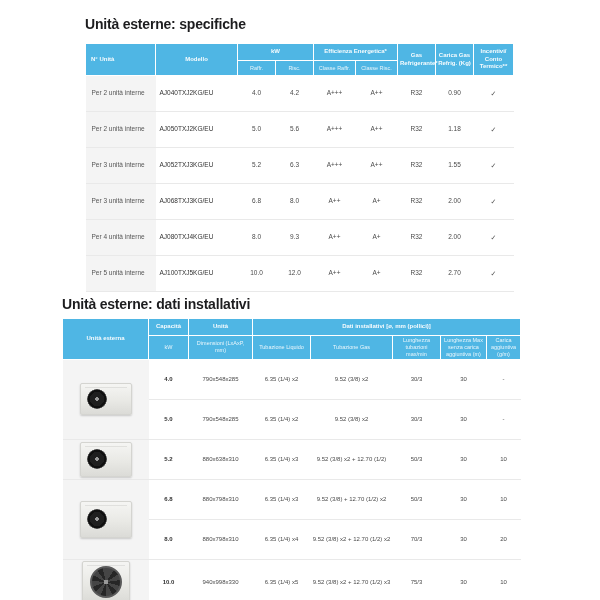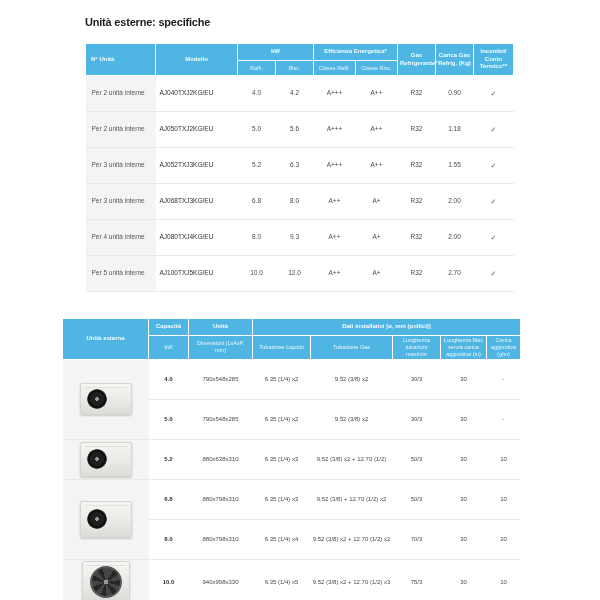--- a/index.html
+++ b/index.html
@@ -1,19 +1,19 @@
 <!DOCTYPE html>
 <html><head>
 <meta charset="utf-8">
 <style>
   html,body{margin:0;padding:0;background:#ffffff;}
   body{width:600px;height:600px;position:relative;font-family:"Liberation Sans",sans-serif;-webkit-font-smoothing:antialiased;}
   .page{position:relative;width:600px;height:600px;overflow:hidden;background:#fff;}
 
-  .section-title{position:absolute;font-size:11px;font-weight:700;color:#1d1d1f;letter-spacing:-0.2px;}
+  .section-title{position:absolute;font-size:14px;font-weight:700;color:#1d1d1f;letter-spacing:-0.2px;}
   #title1{left:85px;top:16px;}
   #title2{left:62px;top:296px;}
 
   table{border-collapse:collapse;table-layout:fixed;}
   #table1{position:absolute;left:85px;top:43px;width:428px;}
   #table2{position:absolute;left:62px;top:318px;width:458px;}
 
   thead th{background:#4fb6e4;color:rgba(255,255,255,0.95);font-weight:700;
     border:1px solid #ffffff;padding:1px 2px;text-align:center;vertical-align:middle;line-height:1.25;}
   #table1 thead .h1 th{font-size:6px;height:14px;}
@@ -147,20 +147,21 @@
         <td>12.0</td>
         <td>A++</td>
         <td>A+</td>
         <td>R32</td>
         <td>2.70</td>
         <td class="check">✓</td>
       </tr>
     </tbody>
   </table>
 
+  <div class="section-title" id="title2">Unità esterne: dati installativi</div>
 
   <table id="table2">
     <colgroup>
       <col style="width:86px">
         <col style="width:40px">
         <col style="width:64px">
         <col style="width:58px">
       <col style="width:82px">
         <col style="width:48px">
         <col style="width:46px">

